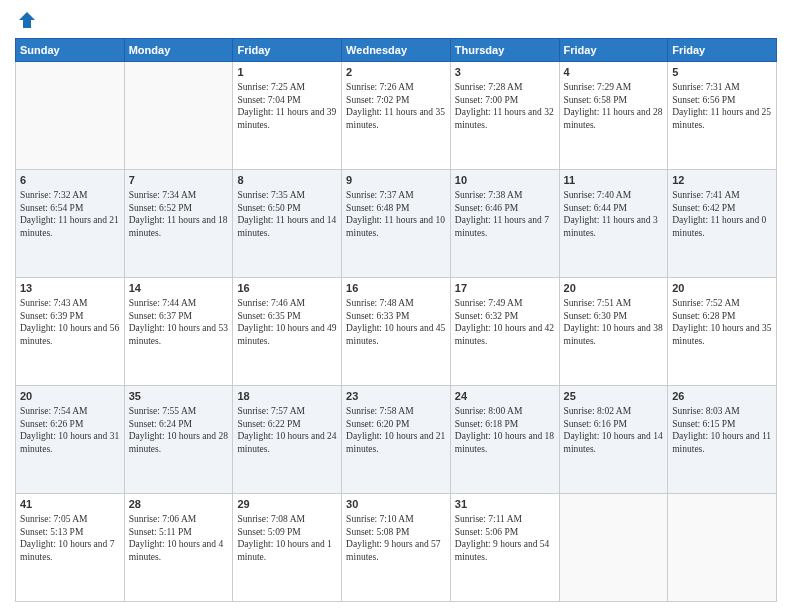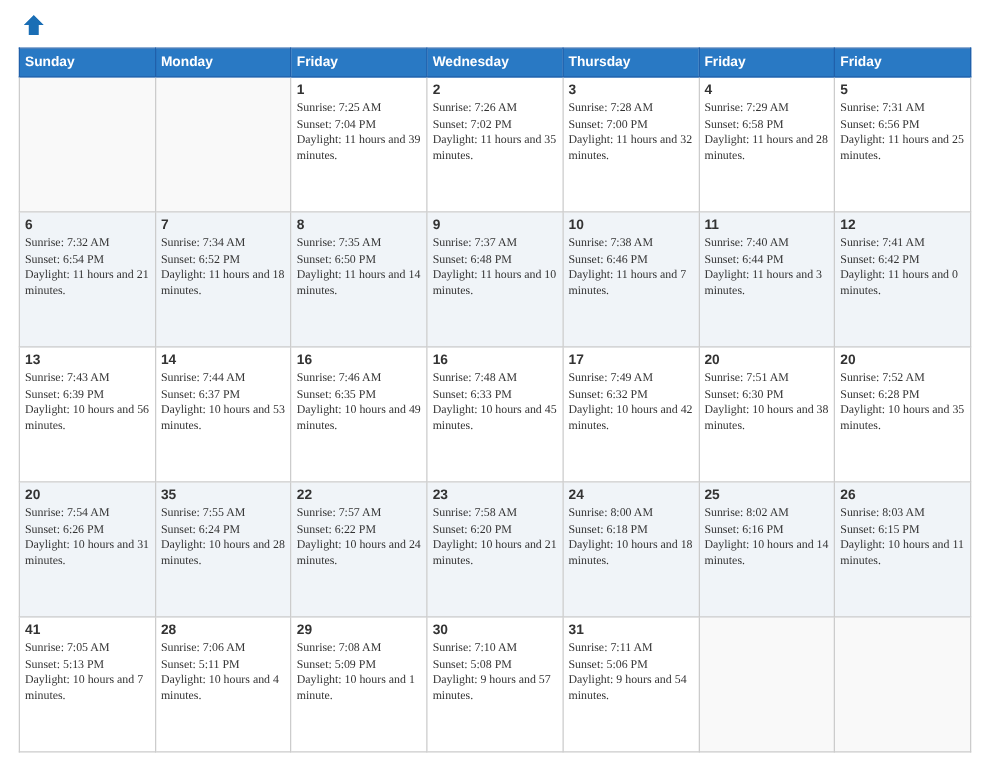--- a/index.html
+++ b/index.html
@@ -146,21 +146,21 @@
           <td><span class="day-number">14</span><span class="day-info">Sunrise: 7:44 AM<br>Sunset: 6:37 PM<br>Daylight: 10 hours and 53 minutes.</span></td>
           <td><span class="day-number">16</span><span class="day-info">Sunrise: 7:46 AM<br>Sunset: 6:35 PM<br>Daylight: 10 hours and 49 minutes.</span></td>
           <td><span class="day-number">16</span><span class="day-info">Sunrise: 7:48 AM<br>Sunset: 6:33 PM<br>Daylight: 10 hours and 45 minutes.</span></td>
           <td><span class="day-number">17</span><span class="day-info">Sunrise: 7:49 AM<br>Sunset: 6:32 PM<br>Daylight: 10 hours and 42 minutes.</span></td>
           <td><span class="day-number">20</span><span class="day-info">Sunrise: 7:51 AM<br>Sunset: 6:30 PM<br>Daylight: 10 hours and 38 minutes.</span></td>
           <td><span class="day-number">20</span><span class="day-info">Sunrise: 7:52 AM<br>Sunset: 6:28 PM<br>Daylight: 10 hours and 35 minutes.</span></td>
         </tr>
         <tr class="row-stripe">
           <td><span class="day-number">20</span><span class="day-info">Sunrise: 7:54 AM<br>Sunset: 6:26 PM<br>Daylight: 10 hours and 31 minutes.</span></td>
           <td><span class="day-number">35</span><span class="day-info">Sunrise: 7:55 AM<br>Sunset: 6:24 PM<br>Daylight: 10 hours and 28 minutes.</span></td>
-          <td><span class="day-number">22</span><span class="day-info">Sunrise: 7:57 AM<br>Sunset: 6:22 PM<br>Daylight: 10 hours and 24 minutes.</span></td>
+          <td><span class="day-number">18</span><span class="day-info">Sunrise: 7:57 AM<br>Sunset: 6:22 PM<br>Daylight: 10 hours and 24 minutes.</span></td>
           <td><span class="day-number">23</span><span class="day-info">Sunrise: 7:58 AM<br>Sunset: 6:20 PM<br>Daylight: 10 hours and 21 minutes.</span></td>
           <td><span class="day-number">24</span><span class="day-info">Sunrise: 8:00 AM<br>Sunset: 6:18 PM<br>Daylight: 10 hours and 18 minutes.</span></td>
           <td><span class="day-number">25</span><span class="day-info">Sunrise: 8:02 AM<br>Sunset: 6:16 PM<br>Daylight: 10 hours and 14 minutes.</span></td>
           <td><span class="day-number">26</span><span class="day-info">Sunrise: 8:03 AM<br>Sunset: 6:15 PM<br>Daylight: 10 hours and 11 minutes.</span></td>
         </tr>
         <tr>
           <td><span class="day-number">41</span><span class="day-info">Sunrise: 7:05 AM<br>Sunset: 5:13 PM<br>Daylight: 10 hours and 7 minutes.</span></td>
           <td><span class="day-number">28</span><span class="day-info">Sunrise: 7:06 AM<br>Sunset: 5:11 PM<br>Daylight: 10 hours and 4 minutes.</span></td>
           <td><span class="day-number">29</span><span class="day-info">Sunrise: 7:08 AM<br>Sunset: 5:09 PM<br>Daylight: 10 hours and 1 minute.</span></td>
           <td><span class="day-number">30</span><span class="day-info">Sunrise: 7:10 AM<br>Sunset: 5:08 PM<br>Daylight: 9 hours and 57 minutes.</span></td>

